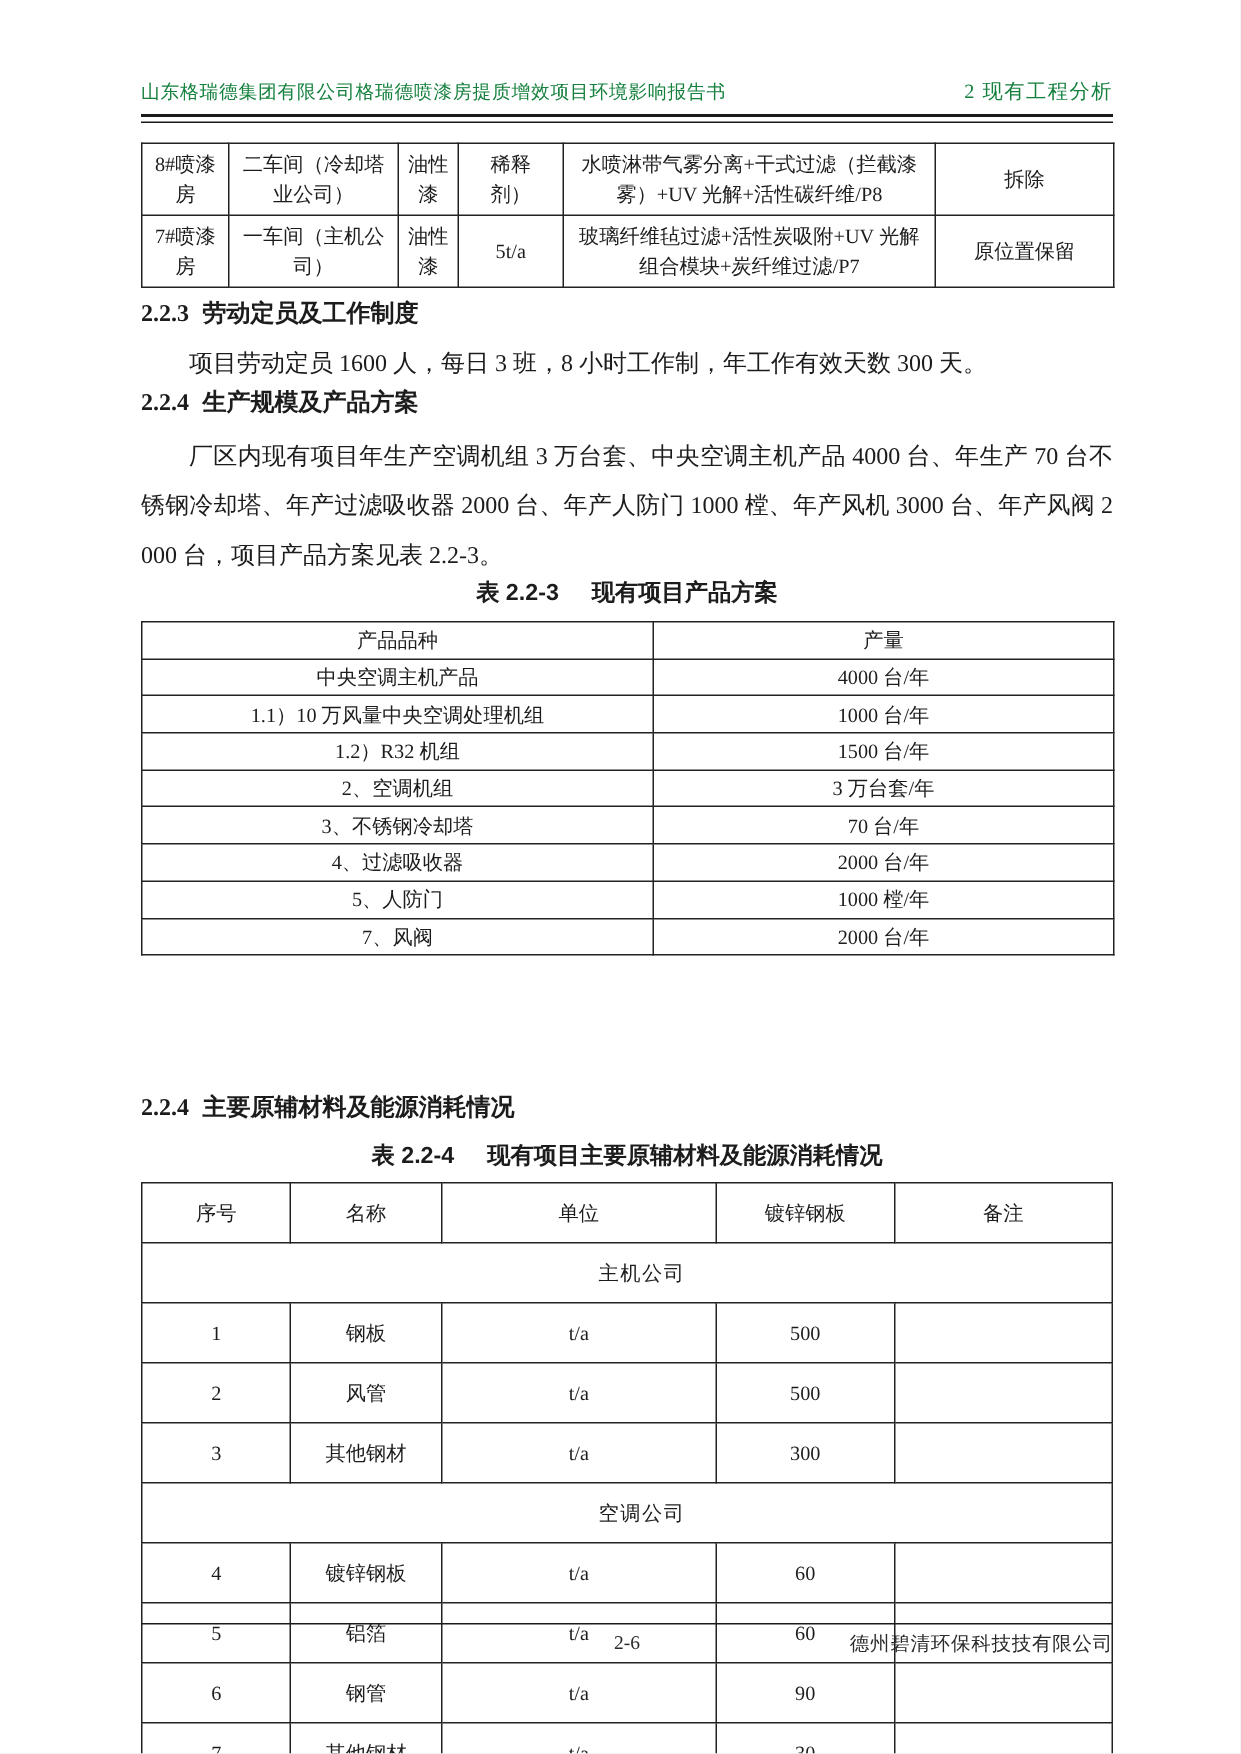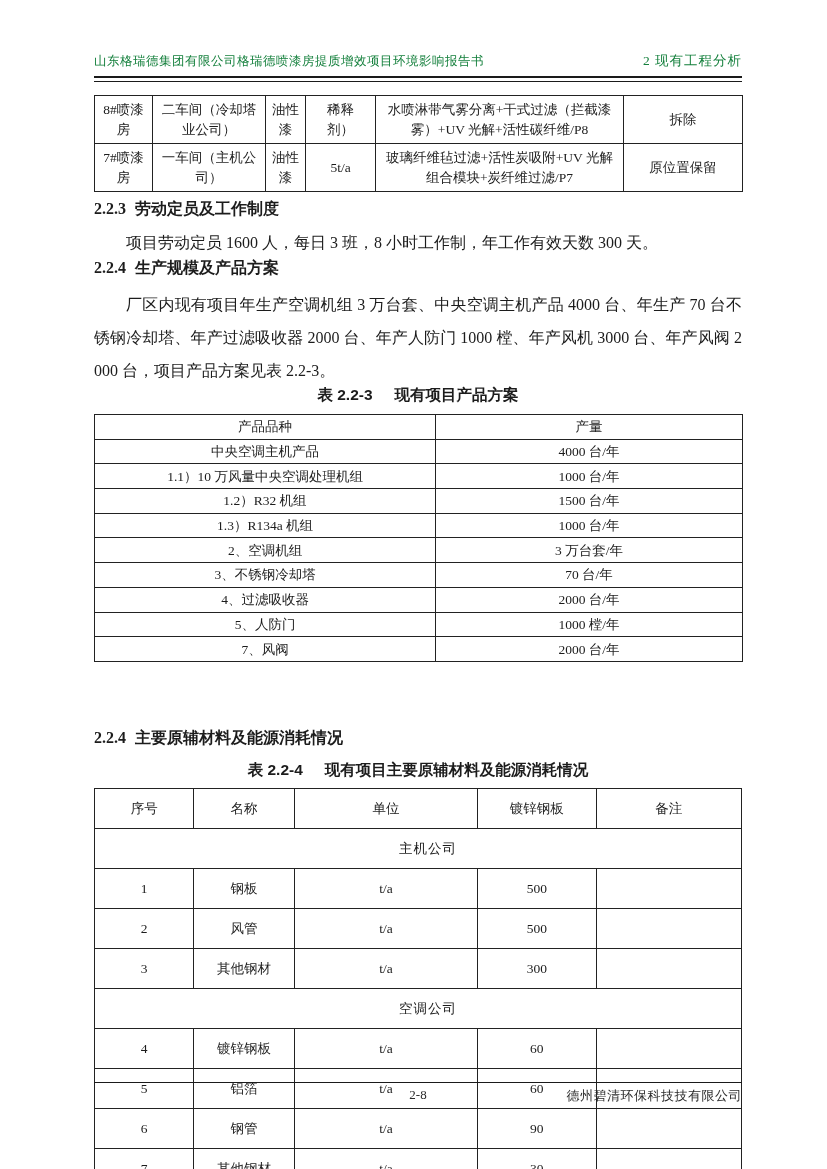--- a/index.html
+++ b/index.html
@@ -135,24 +135,20 @@
         </tr>
         <tr>
           <td>1.1）10 万风量中央空调处理机组</td>
           <td>1000 台/年</td>
         </tr>
         <tr>
           <td>1.2）R32 机组</td>
           <td>1500 台/年</td>
         </tr>
         <tr>
-          <td>1.3）R134a 机组</td>
-          <td>1000 台/年</td>
-        </tr>
-        <tr>
           <td>2、空调机组</td>
           <td>3 万台套/年</td>
         </tr>
         <tr>
           <td>3、不锈钢冷却塔</td>
           <td>70 台/年</td>
         </tr>
         <tr>
           <td>4、过滤吸收器</td>
           <td>2000 台/年</td>
@@ -254,17 +250,17 @@
           <td>不锈钢</td>
           <td>t/a</td>
           <td>90</td>
           <td></td>
         </tr>
       </tbody>
   </table>
 
   <div class="abs ftr-rule"></div>
   <div class="abs ftr">
-    <span class="pg">2-8</span>
+    <span class="pg">2-6</span>
     <span class="co">德州碧清环保科技技有限公司</span>
   </div>
 
 </div>
 
 </body></html>

